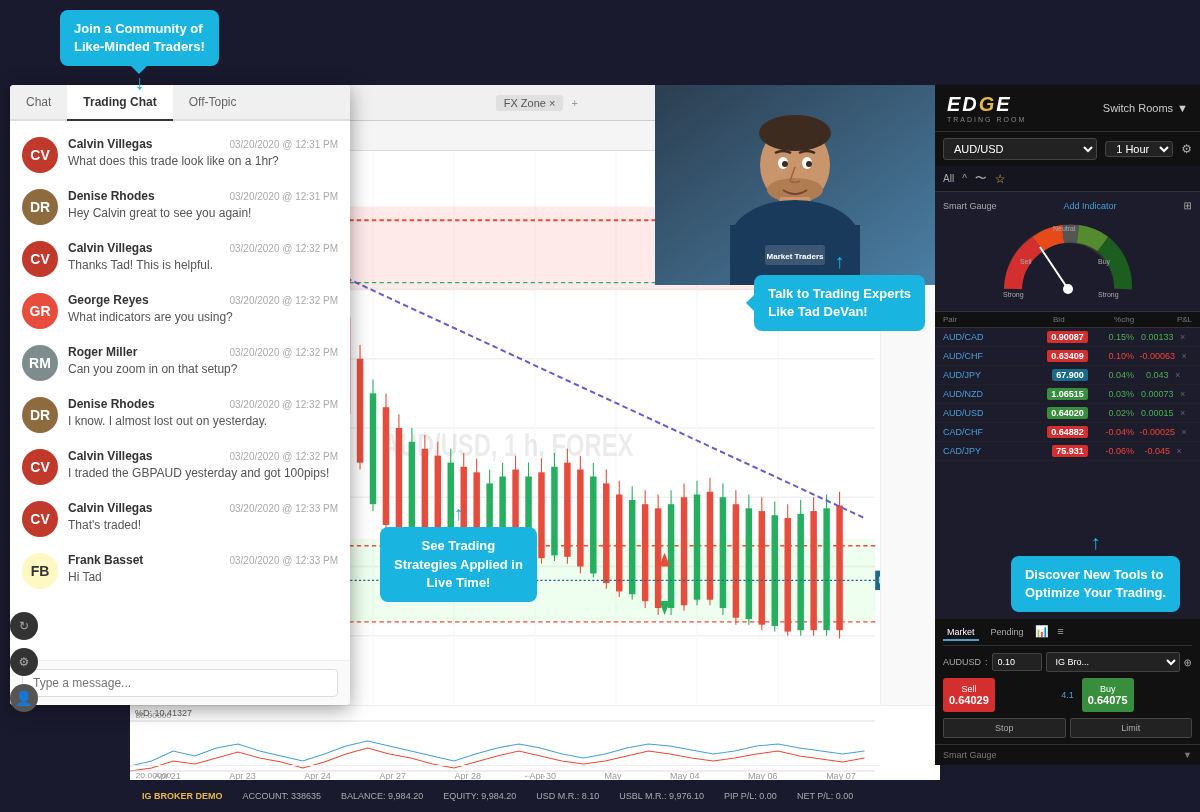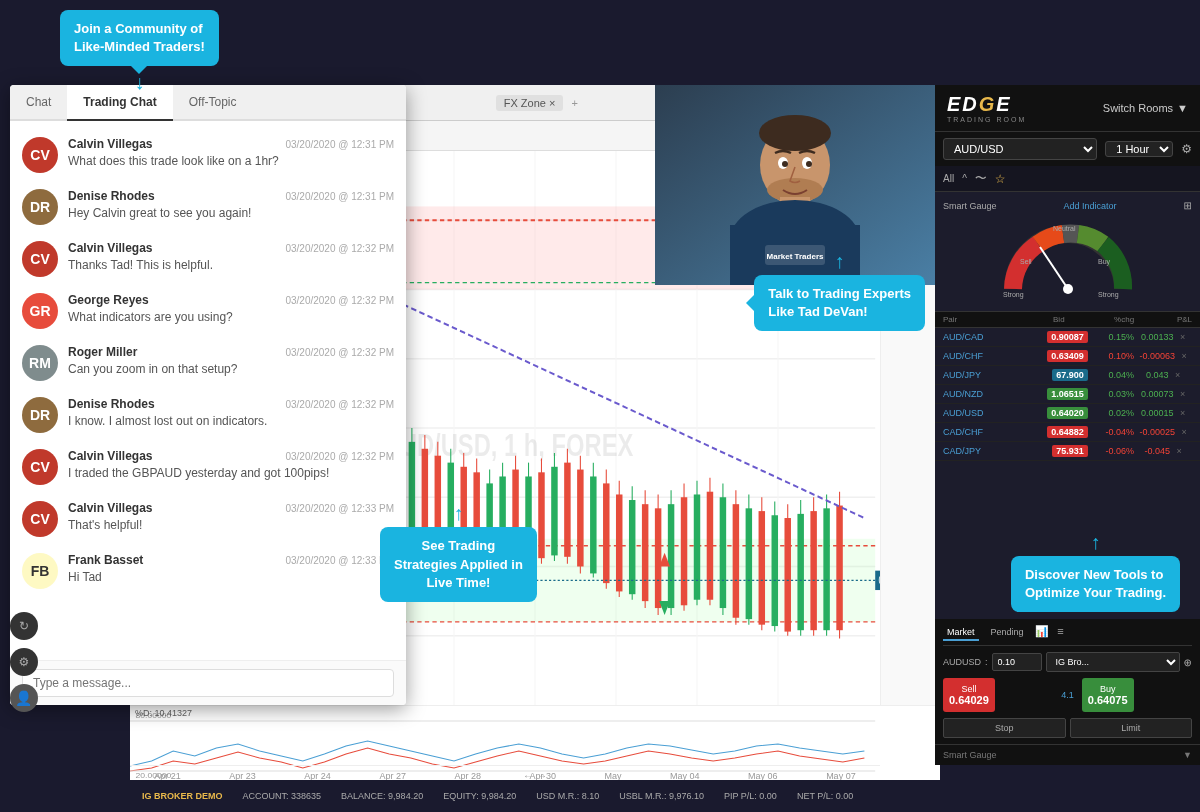--- a/index.html
+++ b/index.html
@@ -302,21 +302,21 @@
       font-size: 9px;
       border-radius: 2px;
       cursor: pointer;
     }
 
     
     .chat-panel {
       position: absolute;
       left: 10px;
       top: 85px;
-      width: 396px;
+      width: 340px;
       height: 620px;
       background: #fff;
       border-radius: 4px;
       box-shadow: 0 4px 20px rgba(0,0,0,0.4);
       z-index: 20;
       display: flex;
       flex-direction: column;
       overflow: hidden;
     }
 
@@ -1083,21 +1083,21 @@
       </div>
         <div class="chat-message">
         <div class="chat-avatar" style="background:#8e6b3e;color:#fff;">
           DR
         </div>
         <div class="chat-content">
           <div class="chat-name-time">
             <span class="chat-name">Denise Rhodes</span>
             <span class="chat-time">03/20/2020 @ 12:32 PM</span>
           </div>
-          <div class="chat-text">I know. I almost lost out on indicators.</div>
+          <div class="chat-text">I know. I almost lost out on yesterday.</div>
         </div>
       </div>
         <div class="chat-message">
         <div class="chat-avatar" style="background:#c0392b;color:#fff;">
           CV
         </div>
         <div class="chat-content">
           <div class="chat-name-time">
             <span class="chat-name">Calvin Villegas</span>
             <span class="chat-time">03/20/2020 @ 12:32 PM</span>
@@ -1107,21 +1107,21 @@
       </div>
         <div class="chat-message">
         <div class="chat-avatar" style="background:#c0392b;color:#fff;">
           CV
         </div>
         <div class="chat-content">
           <div class="chat-name-time">
             <span class="chat-name">Calvin Villegas</span>
             <span class="chat-time">03/20/2020 @ 12:33 PM</span>
           </div>
-          <div class="chat-text">That's helpful!</div>
+          <div class="chat-text">That's traded!</div>
         </div>
       </div>
         <div class="chat-message">
         <div class="chat-avatar" style="background:#fef9c3;color:#333;">
           FB
         </div>
         <div class="chat-content">
           <div class="chat-name-time">
             <span class="chat-name">Frank Basset</span>
             <span class="chat-time">03/20/2020 @ 12:33 PM</span>

